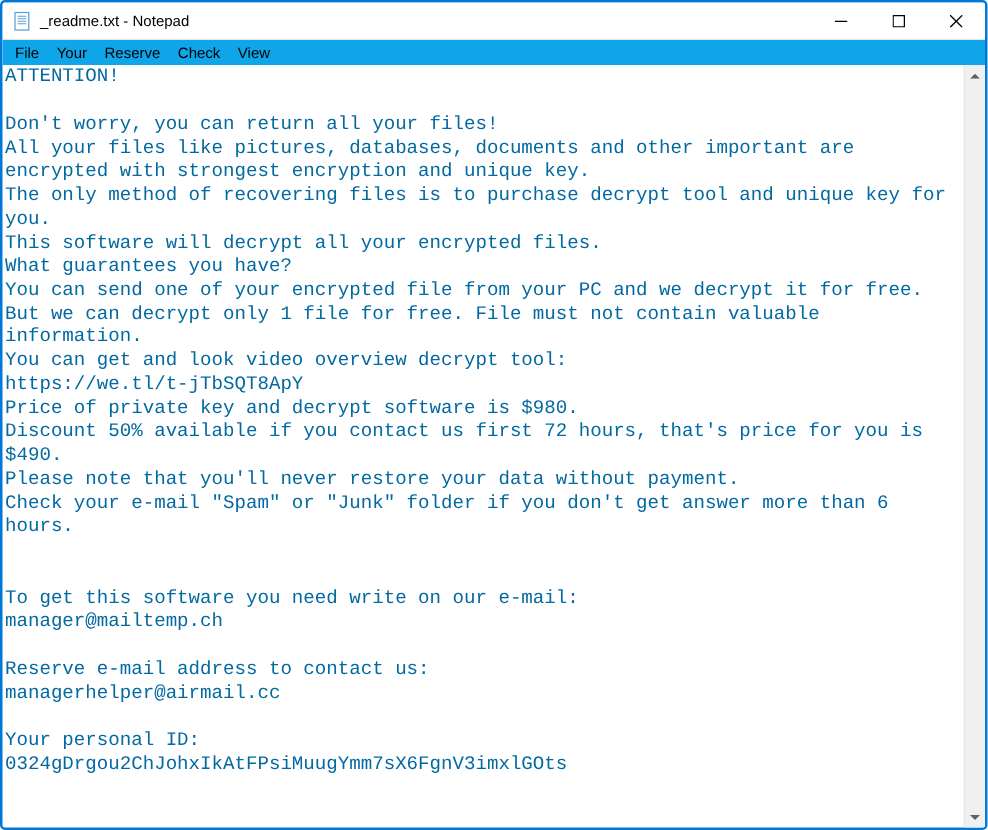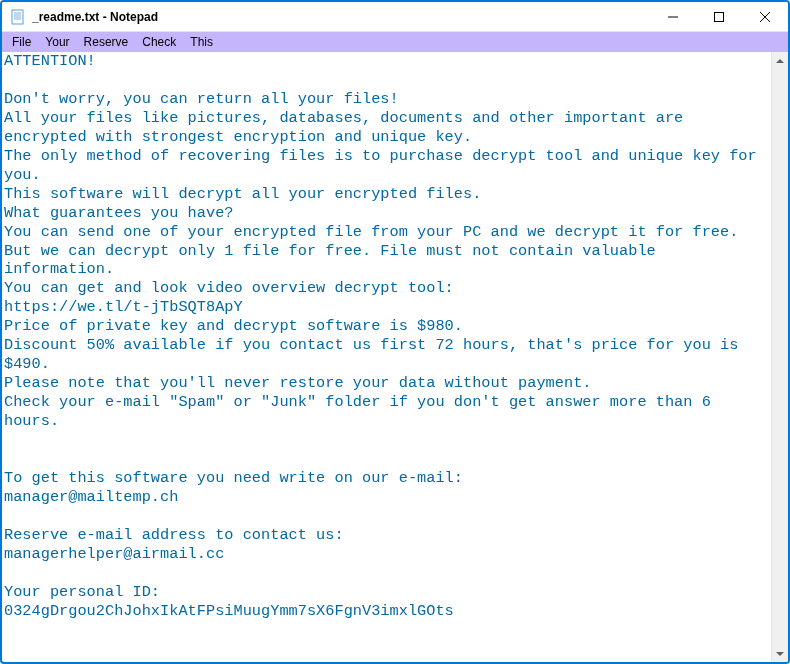--- a/index.html
+++ b/index.html
@@ -20,37 +20,36 @@
     justify-content: space-between;
     border-bottom: 1px solid #e5e5e5;
   }
   .titlebar-left {
     display: flex;
     align-items: center;
     padding-left: 8px;
     gap: 6px;
     font-size: 12px;
     color: #000;
-    font-weight: bold;
   }
   .titlebar-icon { width: 16px; height: 16px; display:inline-block; }
   .window-controls { display: flex; height: 100%; }
   .win-btn {
     width: 46px;
     height: 100%;
     display: flex;
     align-items: center;
     justify-content: center;
     font-size: 10px;
     color: #000;
     cursor: default;
   }
   .menubar {
     height: 20px;
-    background: #c4b5fd;
+    background: #0ea5e9;
     display: flex;
     align-items: center;
     padding-left: 4px;
     font-size: 12px;
     gap: 2px;
   }
   .menu-item { padding: 1px 6px; cursor: default; }
   .content-wrap {
     position: relative;
     height: calc(100% - 50px);
@@ -119,21 +118,21 @@
         </svg>
     </div>
   </div>
 </div>
 
 <div class="menubar">
   <span class="menu-item">File</span>
   <span class="menu-item">Your</span>
   <span class="menu-item">Reserve</span>
   <span class="menu-item">Check</span>
-  <span class="menu-item">This</span>
+  <span class="menu-item">View</span>
 </div>
 
 <div class="content-wrap">
   <div class="editor">ATTENTION!
 
 Don't worry, you can return all your files!
 All your files like pictures, databases, documents and other important are encrypted with strongest encryption and unique key.
 The only method of recovering files is to purchase decrypt tool and unique key for you.
 This software will decrypt all your encrypted files.
 What guarantees you have?

